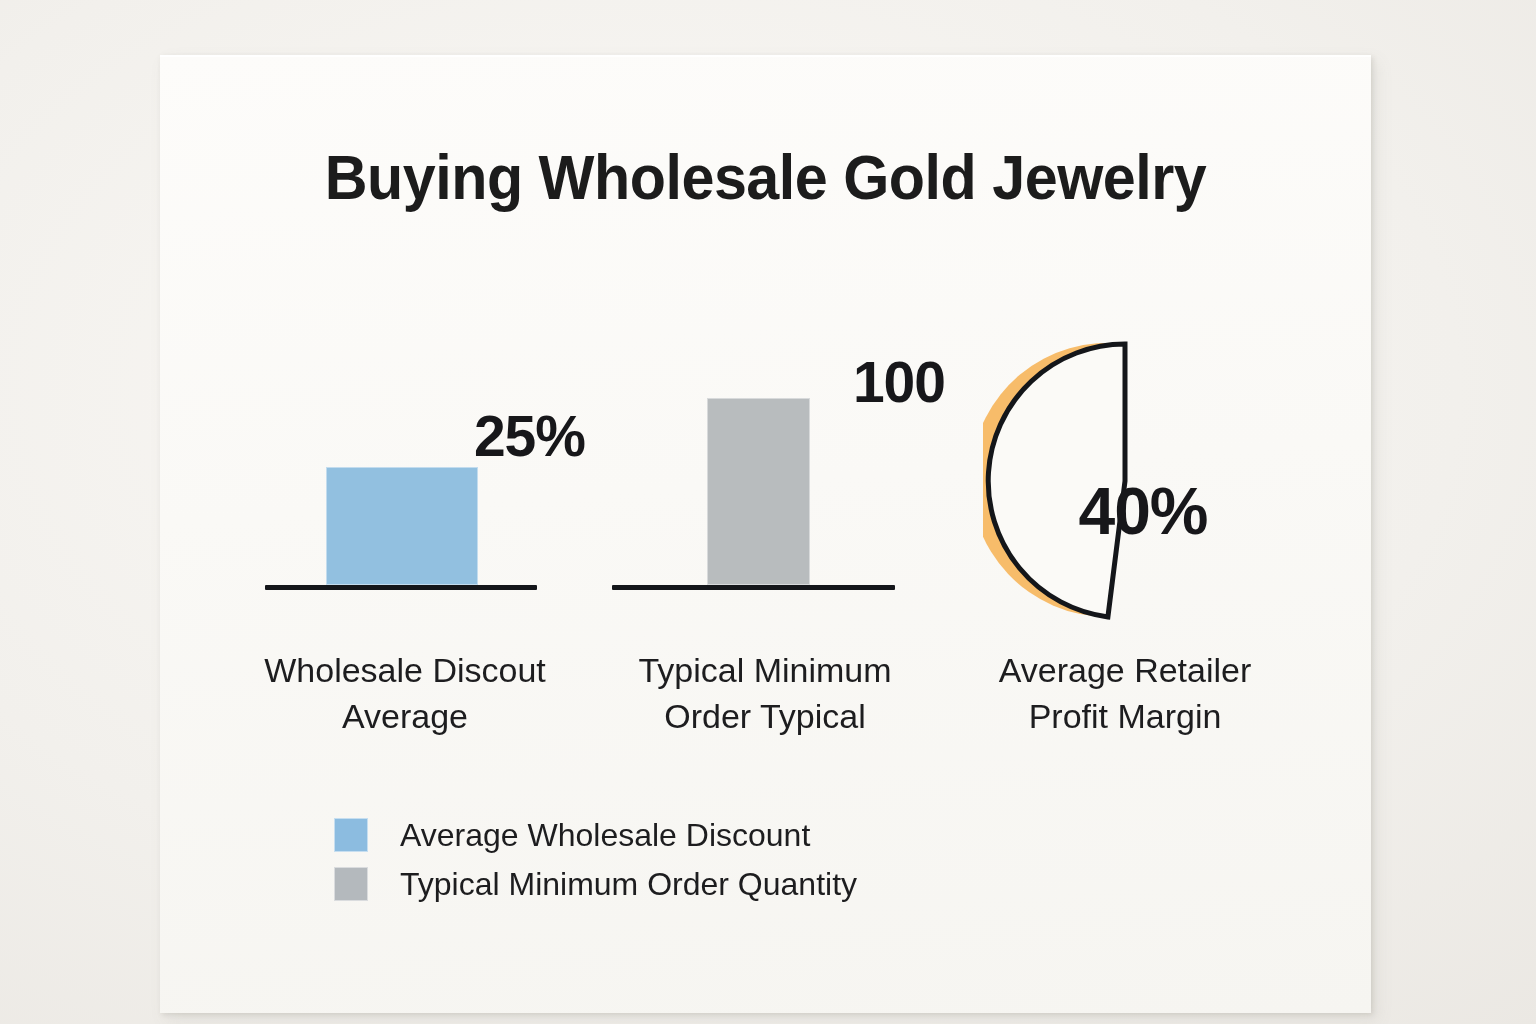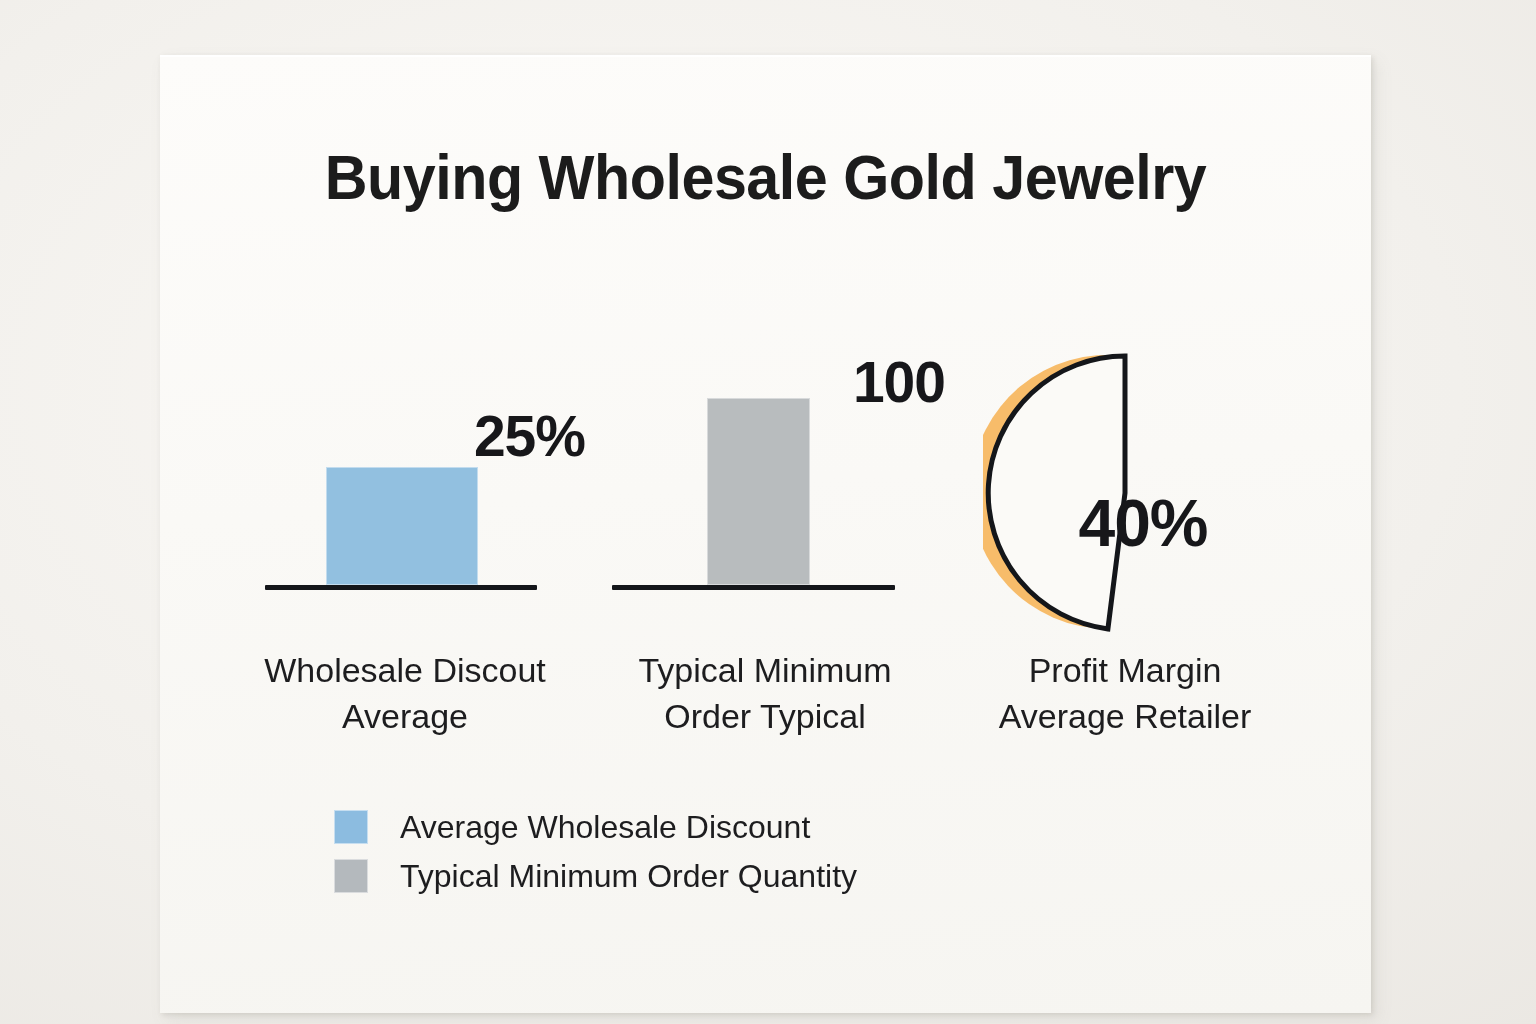--- a/index.html
+++ b/index.html
@@ -119,21 +119,21 @@
     background: #14161a;
     border-radius: 1px;
   }
   #baseline-0 { left: 40px;  width: 272px; }
   #baseline-1 { left: 27px;  width: 283px; }
 
   
   #pie-wrap {
     position: absolute;
     left: 0;
-    top: 12px;
+    top: 0;
     width: 360px;
     height: 290px;
   }
   #pie-svg {
     position: absolute;
     left: 38px;
     top: 14px;
   }
 
   
@@ -150,20 +150,21 @@
   .caption span { display: block; white-space: nowrap; }
 
   
   #legend {
     position: absolute;
     left: 174px;
     top: 755px;
   }
   .legend-row {
     display: flex;
+    align-items: center;
     height: 49px;
   }
   .swatch {
     width: 34px;
     height: 34px;
     flex: 0 0 34px;
     box-shadow: inset 0 0 0 1px rgba(255,255,255,0.5);
   }
   .legend-text {
     margin-left: 32px;
@@ -209,22 +210,22 @@
       <div id="pie-wrap">
         <svg id="pie-svg" width="284" height="284" viewBox="0 0 284 284">
 
           <path d="M 142 142 L 124.9 277.9 A 137 137 0 1 1 142 5 Z" fill="#f7bc6a"></path>
 
           <path d="M 142 142 L 142 5 A 137 137 0 0 0 124.9 277.9 Z" fill="#fbfaf7" stroke="#14161a" stroke-width="5" stroke-linejoin="miter"></path>
           <text x="160" y="195" font-family="Liberation Sans, sans-serif" font-size="66" font-weight="bold" fill="#17171a" text-anchor="middle" letter-spacing="-1">40%</text>
         </svg>
       </div>
       <div class="caption">
+        <span>Average Retailer</span>
         <span>Profit Margin</span>
-        <span>Average Retailer</span>
       </div>
     </div>
 
     <div id="legend">
       <div class="legend-row">
         <span class="swatch" style="background:#8cbce0"></span>
         <span class="legend-text">Average Wholesale Discount</span>
       </div>
       <div class="legend-row">
         <span class="swatch" style="background:#b4b9bd"></span>

